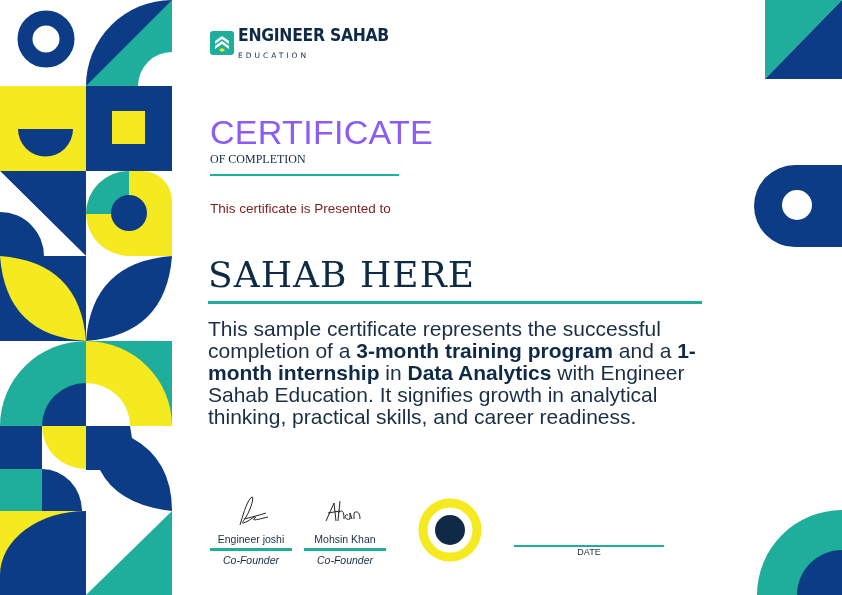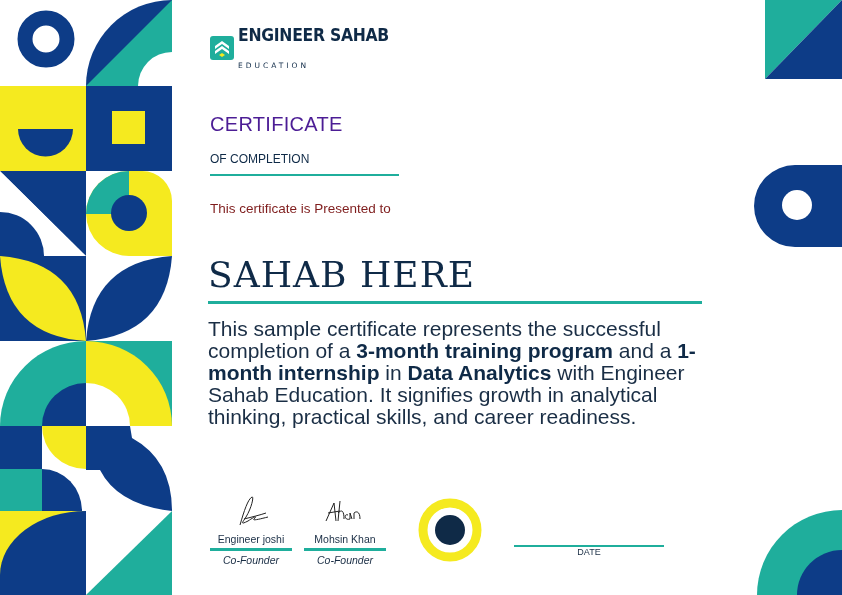--- a/index.html
+++ b/index.html
@@ -3,23 +3,23 @@
   <meta charset="utf-8">
   <style>
     html, body { margin: 0; padding: 0; }
     body { width: 842px; height: 595px; position: relative; overflow: hidden; background: #ffffff; font-family: "Liberation Sans", sans-serif; color: #0f2a47; }
     .abs { position: absolute; }
     .left-panel { left: 0; top: 0; width: 172px; height: 595px; }
     .logo { left: 210px; top: 27px; display: flex; align-items: center; }
     .logo-mark { width: 24px; height: 24px; background: #1fae9c; border-radius: 3px; position: relative; margin-right: 4px; }
     .logo-text { display: flex; flex-direction: column; line-height: 1; justify-content: flex-end; }
     .logo-title { font-family: "DejaVu Sans", sans-serif; font-weight: bold; font-size: 17px; color: #0f2a47; letter-spacing: -0.3px; transform: scaleX(0.92); transform-origin: left; }
-    .logo-sub { font-family: "DejaVu Sans", sans-serif; font-size: 7.5px; letter-spacing: 3px; color: #0f2a47; margin-top: 18px; }
-    .cert-title { left: 210px; top: 113px; font-size: 20px; color: #4c1d95; letter-spacing: 0.3px; }
-    .cert-sub { left: 210px; top: 152px; font-size: 12px; color: #0f2a47; }
+    .logo-sub { font-family: "DejaVu Sans", sans-serif; font-size: 7.5px; letter-spacing: 3px; color: #0f2a47; margin-top: 8px; }
+    .cert-title { left: 210px; top: 113px; font-size: 34px; color: #8b5cf6; letter-spacing: 0.3px; }
+    .cert-sub { left: 210px; top: 152px; font-size: 12px; color: #0f2a47; font-family: Liberation Serif, serif; }
     .line { background: #1fae9c; }
     .presented { left: 210px; top: 201px; font-size: 13.5px; color: #7f1d1d; }
     .name { left: 208px; top: 254px; font-family: "DejaVu Serif", serif; font-size: 36px; color: #0f2a47; letter-spacing: 1px; }
     .body-text { left: 208px; top: 318px; width: 510px; font-size: 21px; line-height: 22px; color: #1a2e45; }
     .body-text b { color: #0f2a47; }
     .sig-name { font-size: 10.5px; color: #1a2e45; text-align: center; }
     .sig-role { font-size: 10.5px; color: #1a2e45; text-align: center; font-style: italic; }
     .date-label { font-size: 9px; color: #1a2e45; text-align: center; }
   </style>
 </head>

